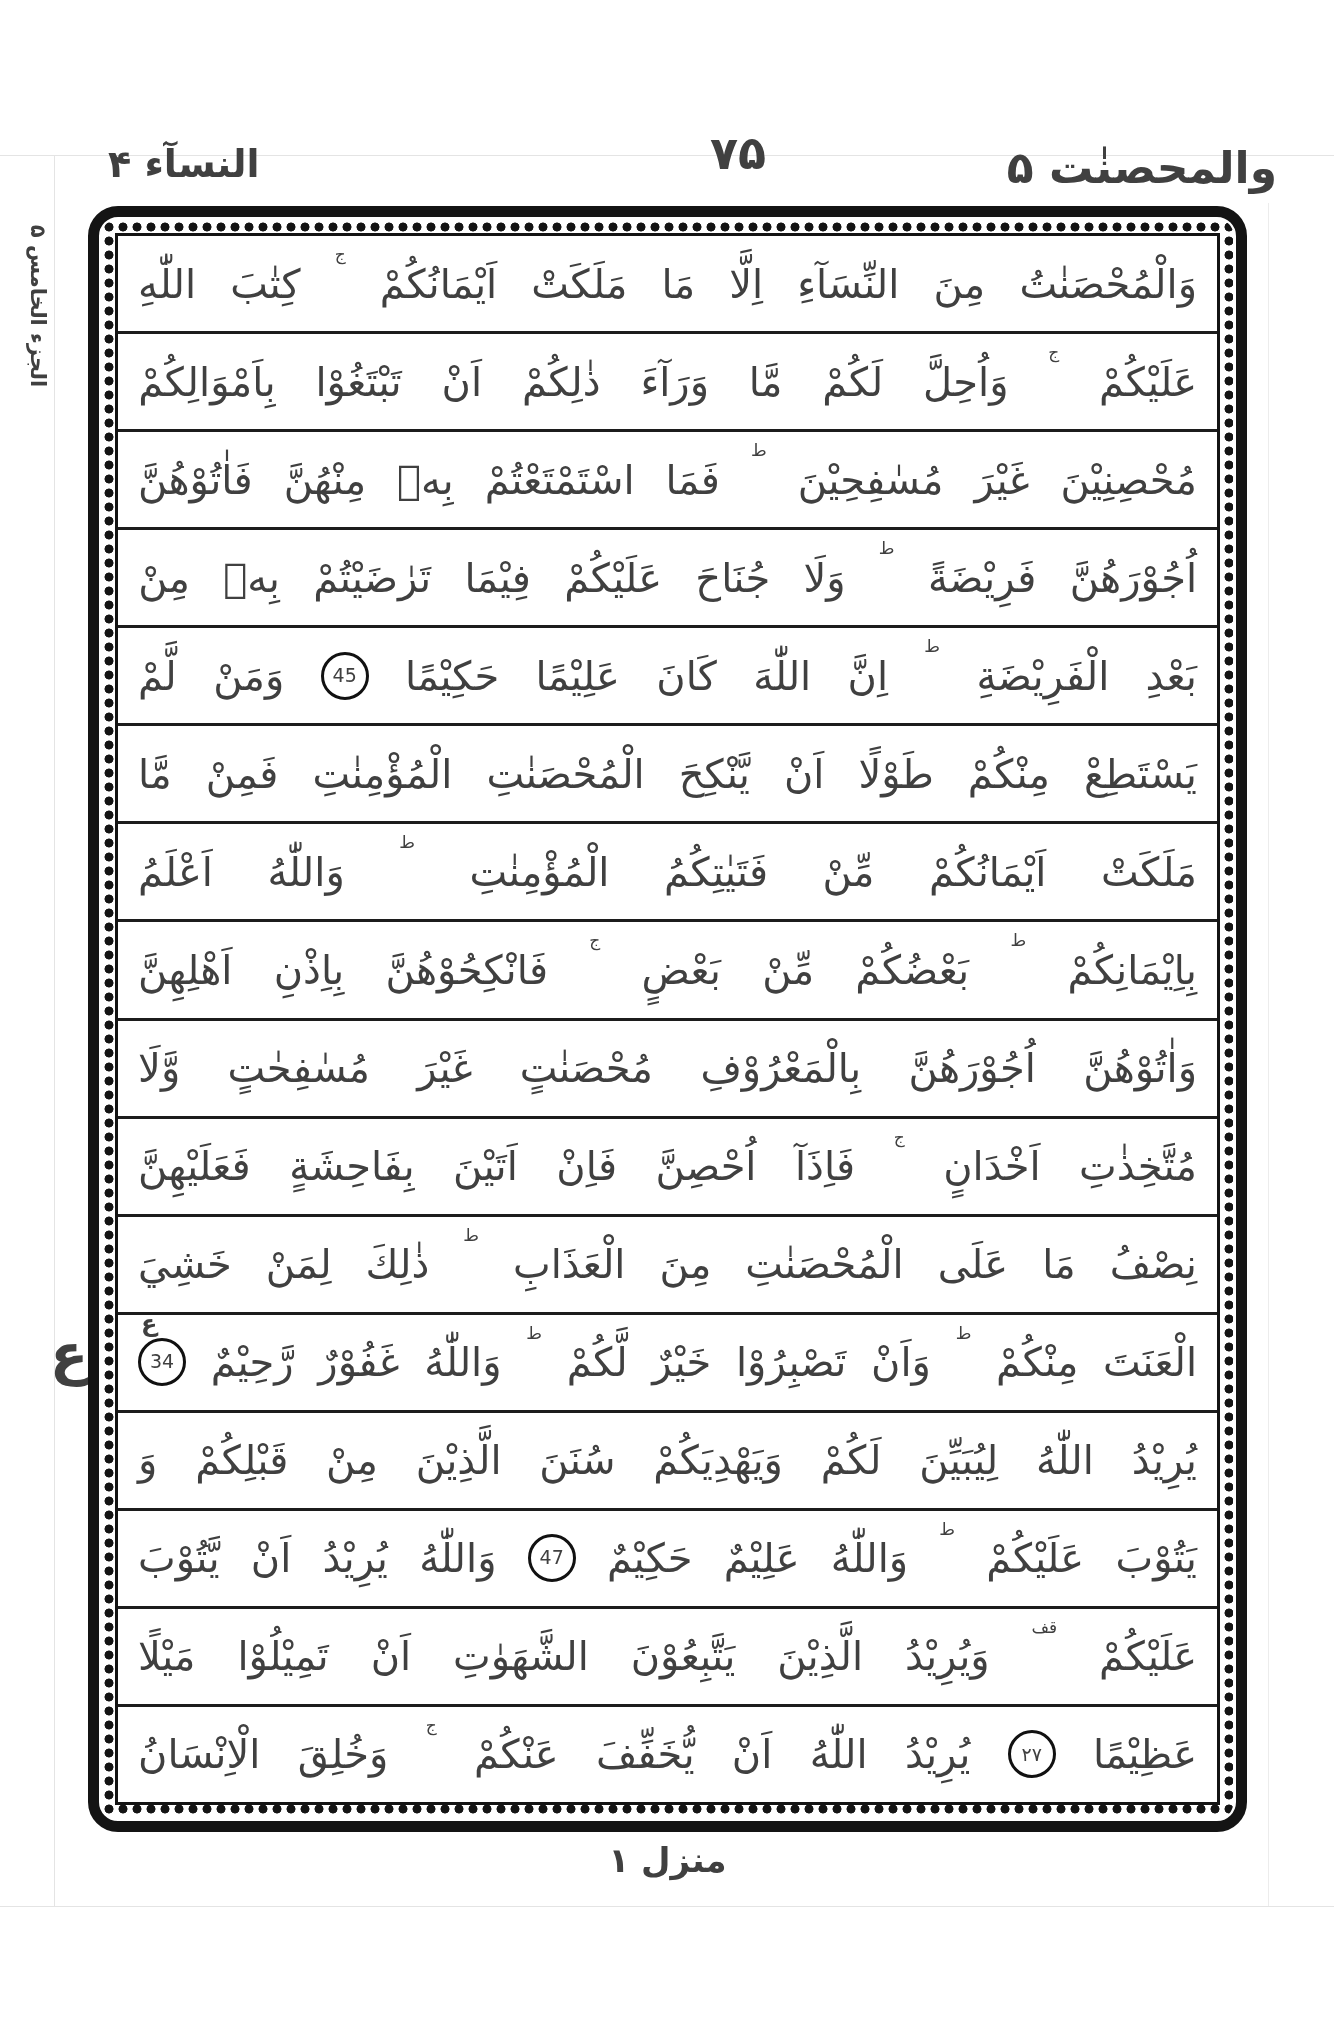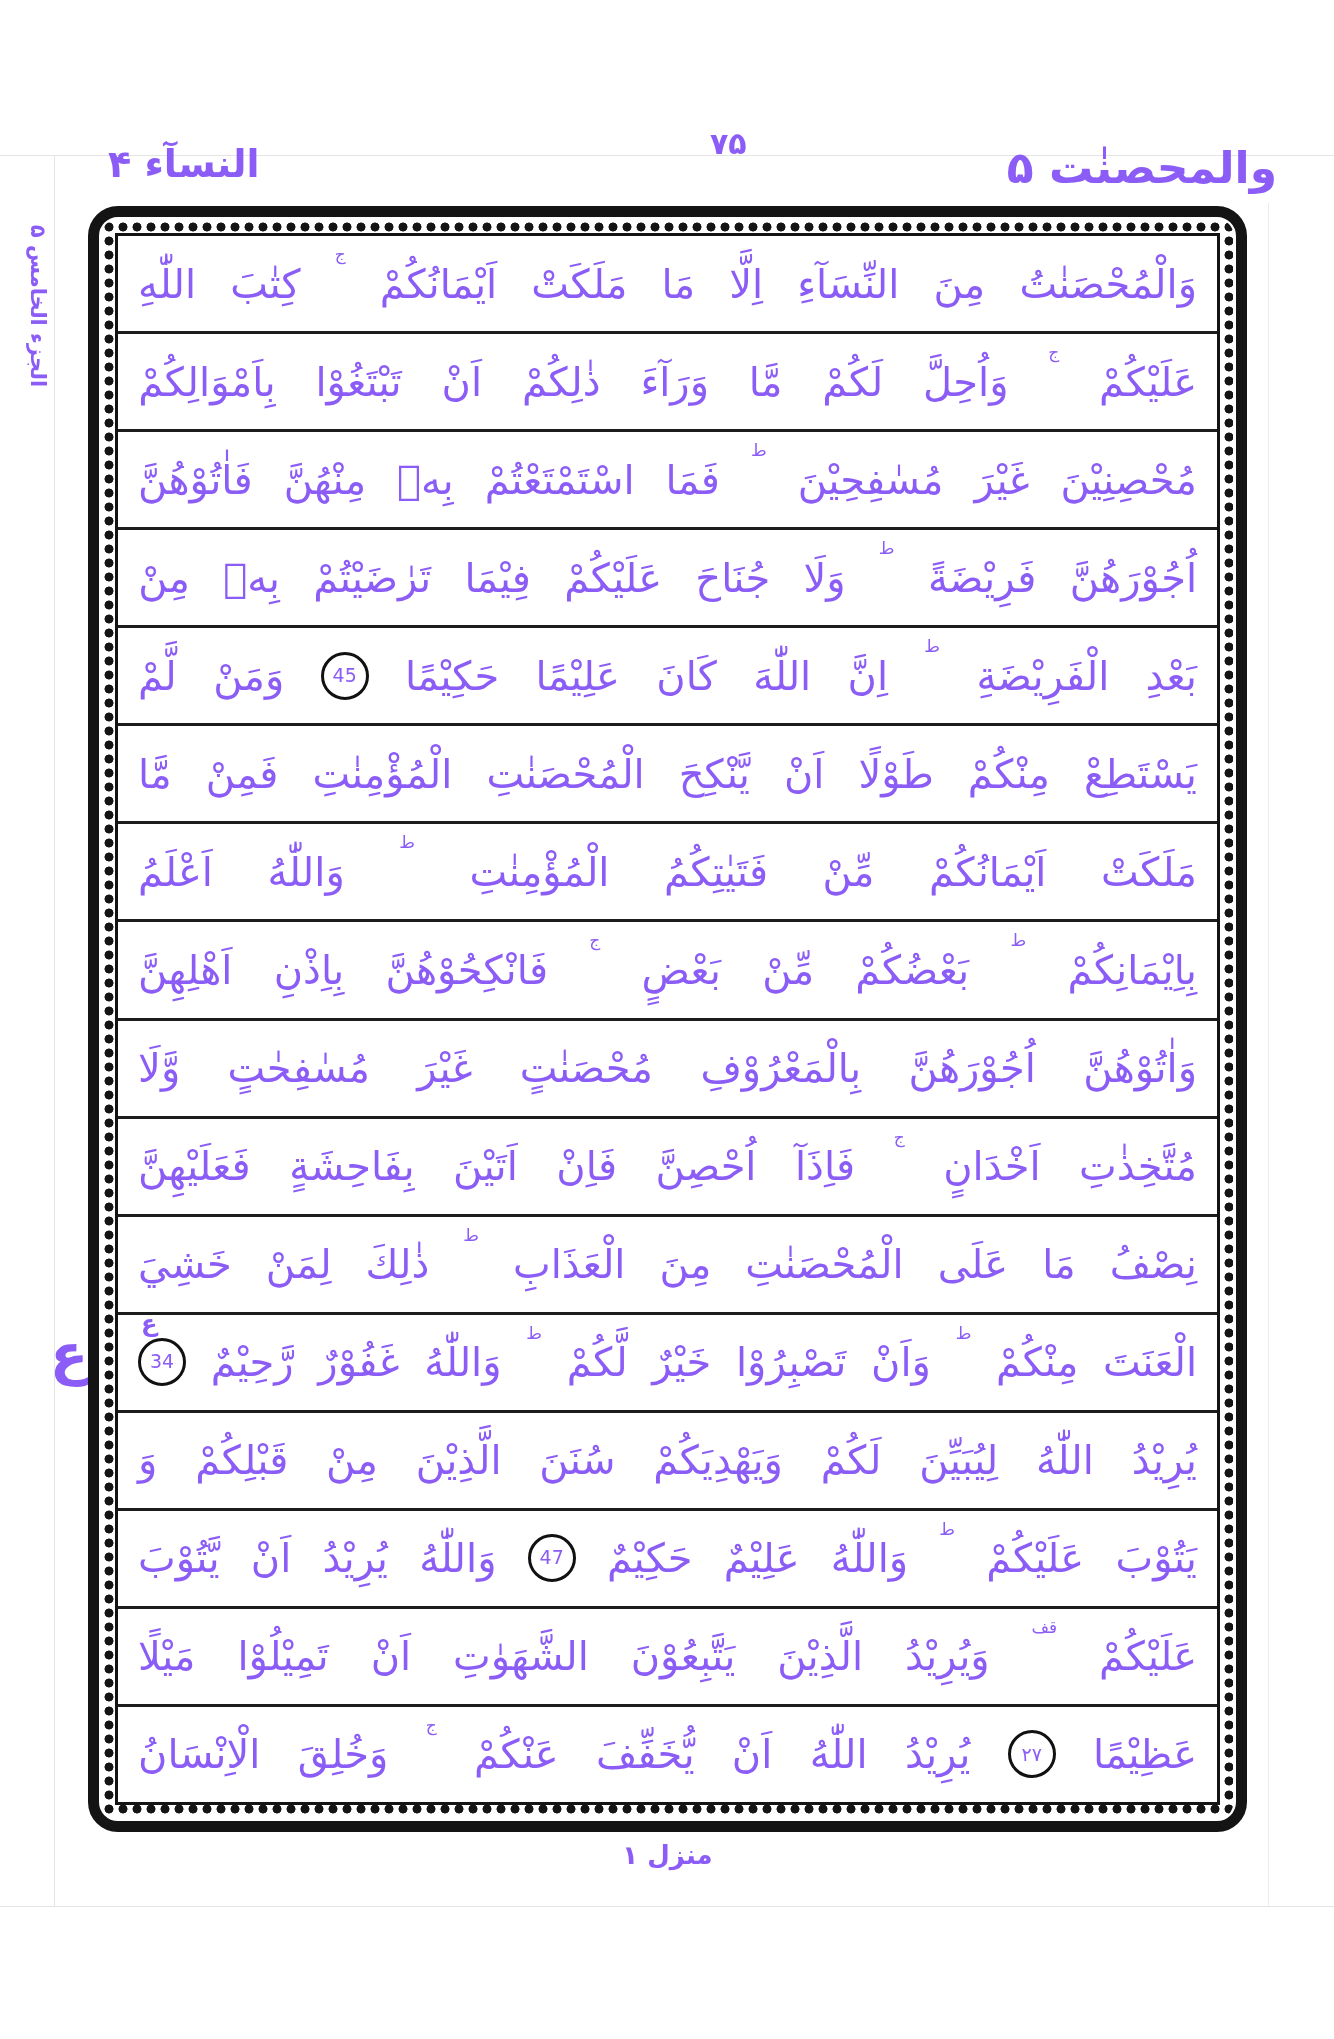--- a/index.html
+++ b/index.html
@@ -1,34 +1,34 @@
 <!DOCTYPE html>
 <html><head>
 <meta charset="utf-8">
 <style>
   html,body { margin:0; padding:0; }
   .page {
     position:relative;
     width:1334px; height:2039px;
     background:#ffffff;
     font-family:"DejaVu Sans", sans-serif;
-    color:#8b5cf6;
+    color:#404040;
     overflow:hidden;
   }
   
   .scan-line { position:absolute; background:#e4e4e4; }
   .scan-top    { left:0; top:155px; width:1334px; height:1px; }
   .scan-left   { left:54px; top:155px; width:1px; height:1751px; }
   .scan-bottom { left:0; top:1906px; width:1334px; height:1px; }
   .scan-right  { left:1268px; top:203px; width:1px; height:1703px; background:#ececec; }
 
   
   .hdr { position:absolute; font-weight:bold; direction:rtl; white-space:nowrap; }
   .hdr-left   { left:108px;  top:142px; font-size:38px; }
-  .hdr-center { left:710px;  top:126px; font-size:30px; }
+  .hdr-center { left:710px;  top:126px; font-size:46px; }
   .hdr-right  { right:57px;  top:142px; font-size:44px; }
 
   
   .juz-wrap {
     position:absolute; left:6px; top:222px; width:64px; height:168px;
     display:flex; align-items:center; justify-content:center;
   }
   .juz-wrap span {
     transform:rotate(90deg);
     white-space:nowrap; font-size:21px; font-weight:bold; direction:rtl;
@@ -72,21 +72,21 @@
     width:48px; height:48px; min-width:48px;
     border:3px solid #111; border-radius:50%;
     display:flex; align-items:center; justify-content:center;
     font-size:19px;
   }
   .ain-mark { position:absolute; top:-30px; left:0px; font-size:24px; font-weight:bold; }
 
   
   .manzil {
     position:absolute; left:88px; top:1840px; width:1159px;
-    text-align:center; font-size:26px; font-weight:bold; direction:rtl;
+    text-align:center; font-size:34px; font-weight:bold; direction:rtl;
   }
 </style>
 </head>
 <body>
 
 <div class="page">
 
   <div class="scan-line scan-top"></div>
   <div class="scan-line scan-left"></div>
   <div class="scan-line scan-bottom"></div>

